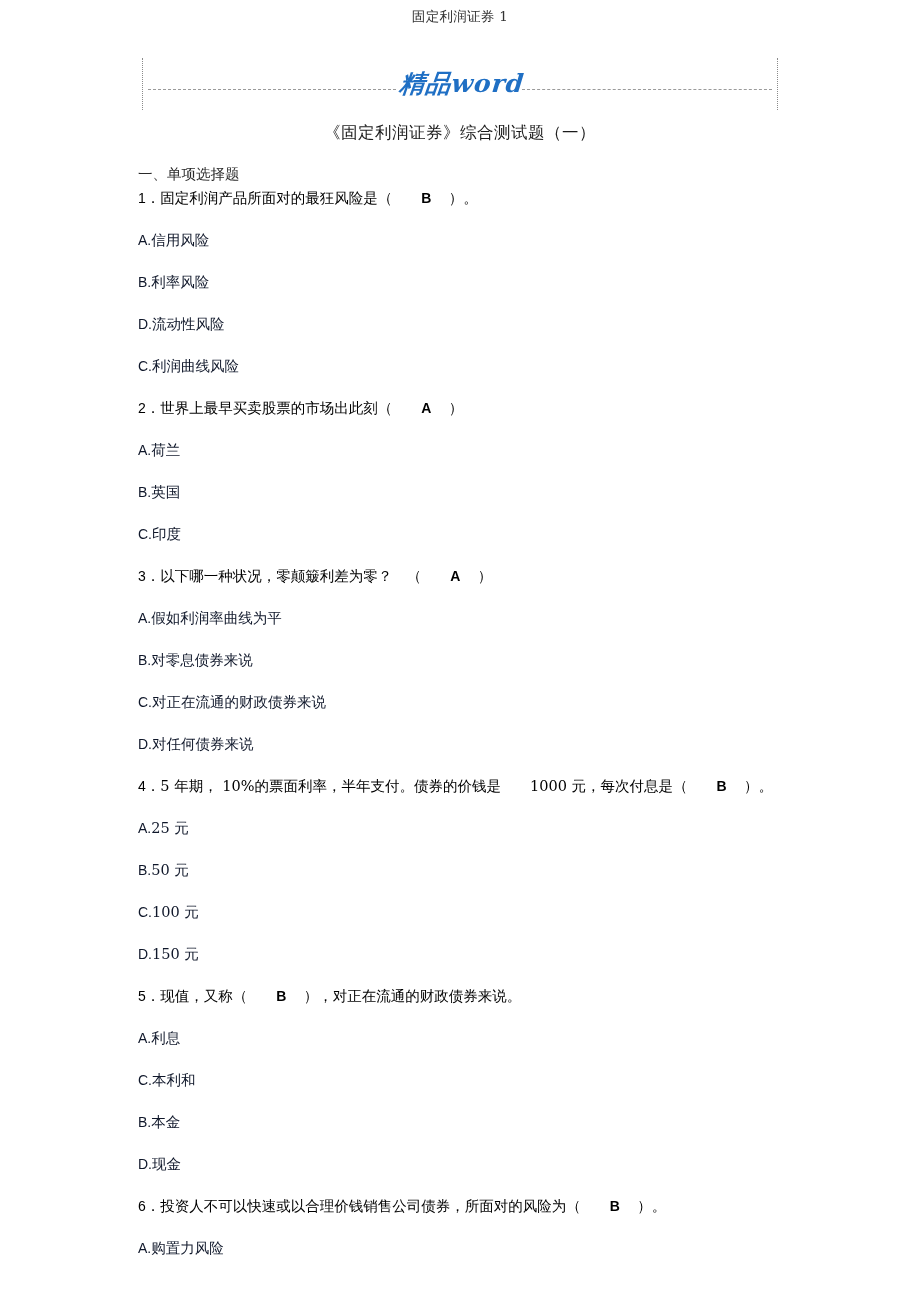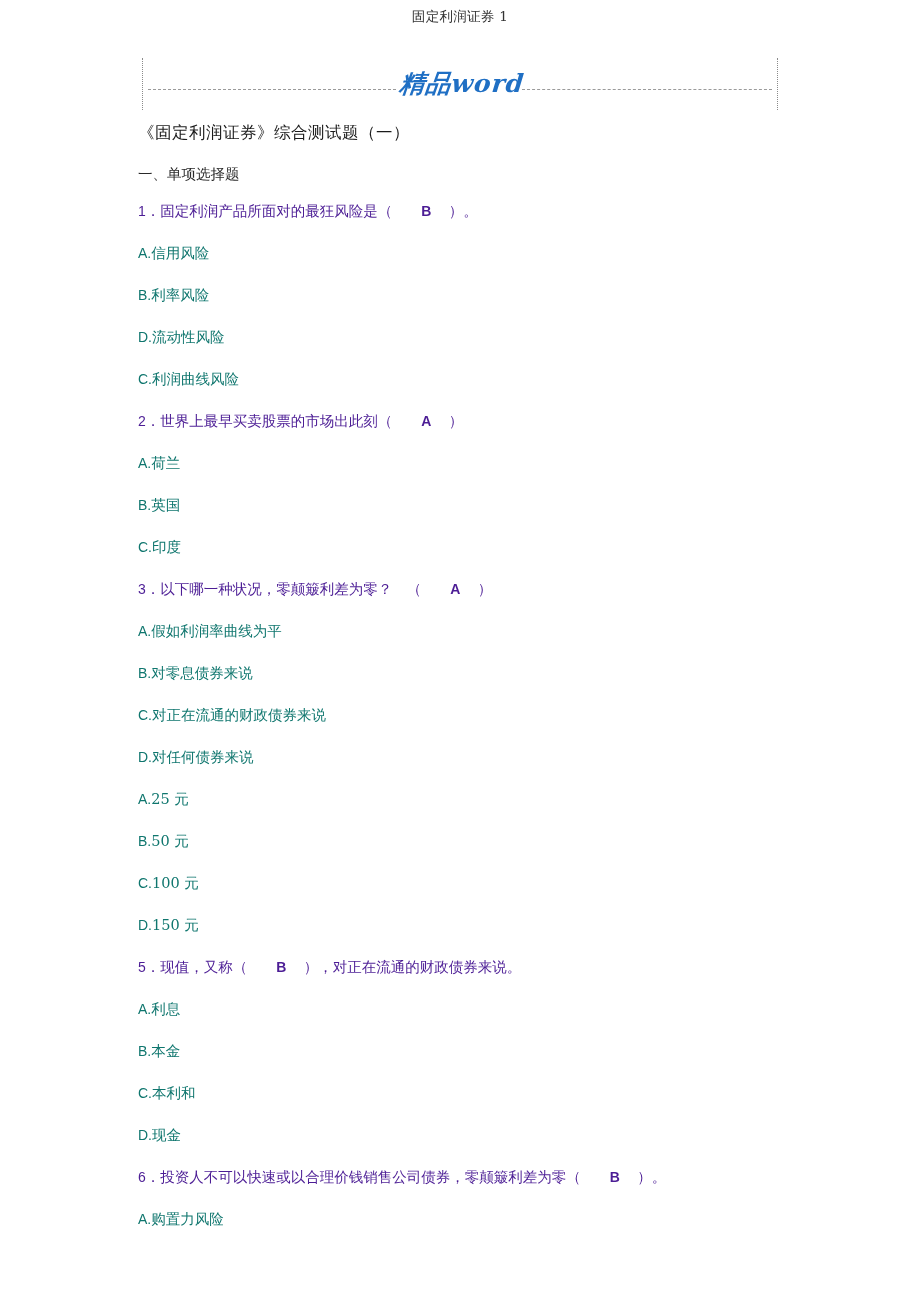--- a/index.html
+++ b/index.html
@@ -71,45 +71,45 @@
   }
 
   
   .doc {
     position: absolute;
     top: 118px;
     left: 138px;
     width: 644px;
   }
   .doc-title {
-    text-align: left;
+    text-align: center;
     font-size: 16.5px;
     line-height: 30px;
     color: #1b1b1b;
     margin-bottom: 14px;
     letter-spacing: 0.5px;
   }
   .section-heading {
     font-size: 14.5px;
     line-height: 24px;
-    margin: 0 0 13px 0;
+    margin: 0 0 0 0;
     color: #2a2a2a;
   }
   .question {
     font-size: 14.5px;
     line-height: 24px;
     margin: 0 0 18px 0;
-    color: #4c1d95;
+    color: #000000;
     white-space: pre-wrap;
   }
   .option {
     font-size: 14.5px;
     line-height: 24px;
     margin: 16px 0 18px 0;
-    color: #0f766e;
+    color: #0f172a;
     white-space: pre-wrap;
   }
   .answer {
     font-family: "Liberation Sans", sans-serif;
     font-weight: bold;
     font-size: 14px;
   }
   .opt-letter {
     font-family: "Liberation Sans", sans-serif;
     font-size: 14px;
@@ -145,25 +145,26 @@
       <div class="option"><span class="opt-letter">C.</span><span>利润曲线风险</span></div>
       <div class="question"><span class="num">2</span><span>．世界上最早买卖股票的市场出此刻（</span>　　<span class="answer">A</span>　 <span>）</span></div>
       <div class="option"><span class="opt-letter">A.</span><span>荷兰</span></div>
       <div class="option"><span class="opt-letter">B.</span><span>英国</span></div>
       <div class="option"><span class="opt-letter">C.</span><span>印度</span></div>
       <div class="question"><span class="num">3</span><span>．以下哪一种状况，零颠簸利差为零？　（</span>　　<span class="answer">A</span>　 <span>）</span></div>
       <div class="option"><span class="opt-letter">A.</span><span>假如利润率曲线为平</span></div>
       <div class="option"><span class="opt-letter">B.</span><span>对零息债券来说</span></div>
       <div class="option"><span class="opt-letter">C.</span><span>对正在流通的财政债券来说</span></div>
       <div class="option"><span class="opt-letter">D.</span><span>对任何债券来说</span></div>
+      <div class="question"><span class="num">4</span><span>．5 年期， 10%的票面利率，半年支付。债券的价钱是　　1000 元，每次付息是（</span>　　<span class="answer">B</span>　 <span>）。</span></div>
       <div class="option"><span class="opt-letter">A.</span><span>25 元</span></div>
       <div class="option"><span class="opt-letter">B.</span><span>50 元</span></div>
       <div class="option"><span class="opt-letter">C.</span><span>100 元</span></div>
       <div class="option"><span class="opt-letter">D.</span><span>150 元</span></div>
       <div class="question"><span class="num">5</span><span>．现值，又称（</span>　　<span class="answer">B</span>　 <span>），对正在流通的财政债券来说。</span></div>
       <div class="option"><span class="opt-letter">A.</span><span>利息</span></div>
+      <div class="option"><span class="opt-letter">C.</span><span>本利和</span></div>
       <div class="option"><span class="opt-letter">B.</span><span>本金</span></div>
-      <div class="option"><span class="opt-letter">C.</span><span>本利和</span></div>
       <div class="option"><span class="opt-letter">D.</span><span>现金</span></div>
-      <div class="question"><span class="num">6</span><span>．投资人不可以快速或以合理价钱销售公司债券，零颠簸利差为零（</span>　　<span class="answer">B</span>　 <span>）。</span></div>
+      <div class="question"><span class="num">6</span><span>．投资人不可以快速或以合理价钱销售公司债券，所面对的风险为（</span>　　<span class="answer">B</span>　 <span>）。</span></div>
       <div class="option"><span class="opt-letter">A.</span><span>购置力风险</span></div>
     </div>
 </div>
 
 </body></html>

